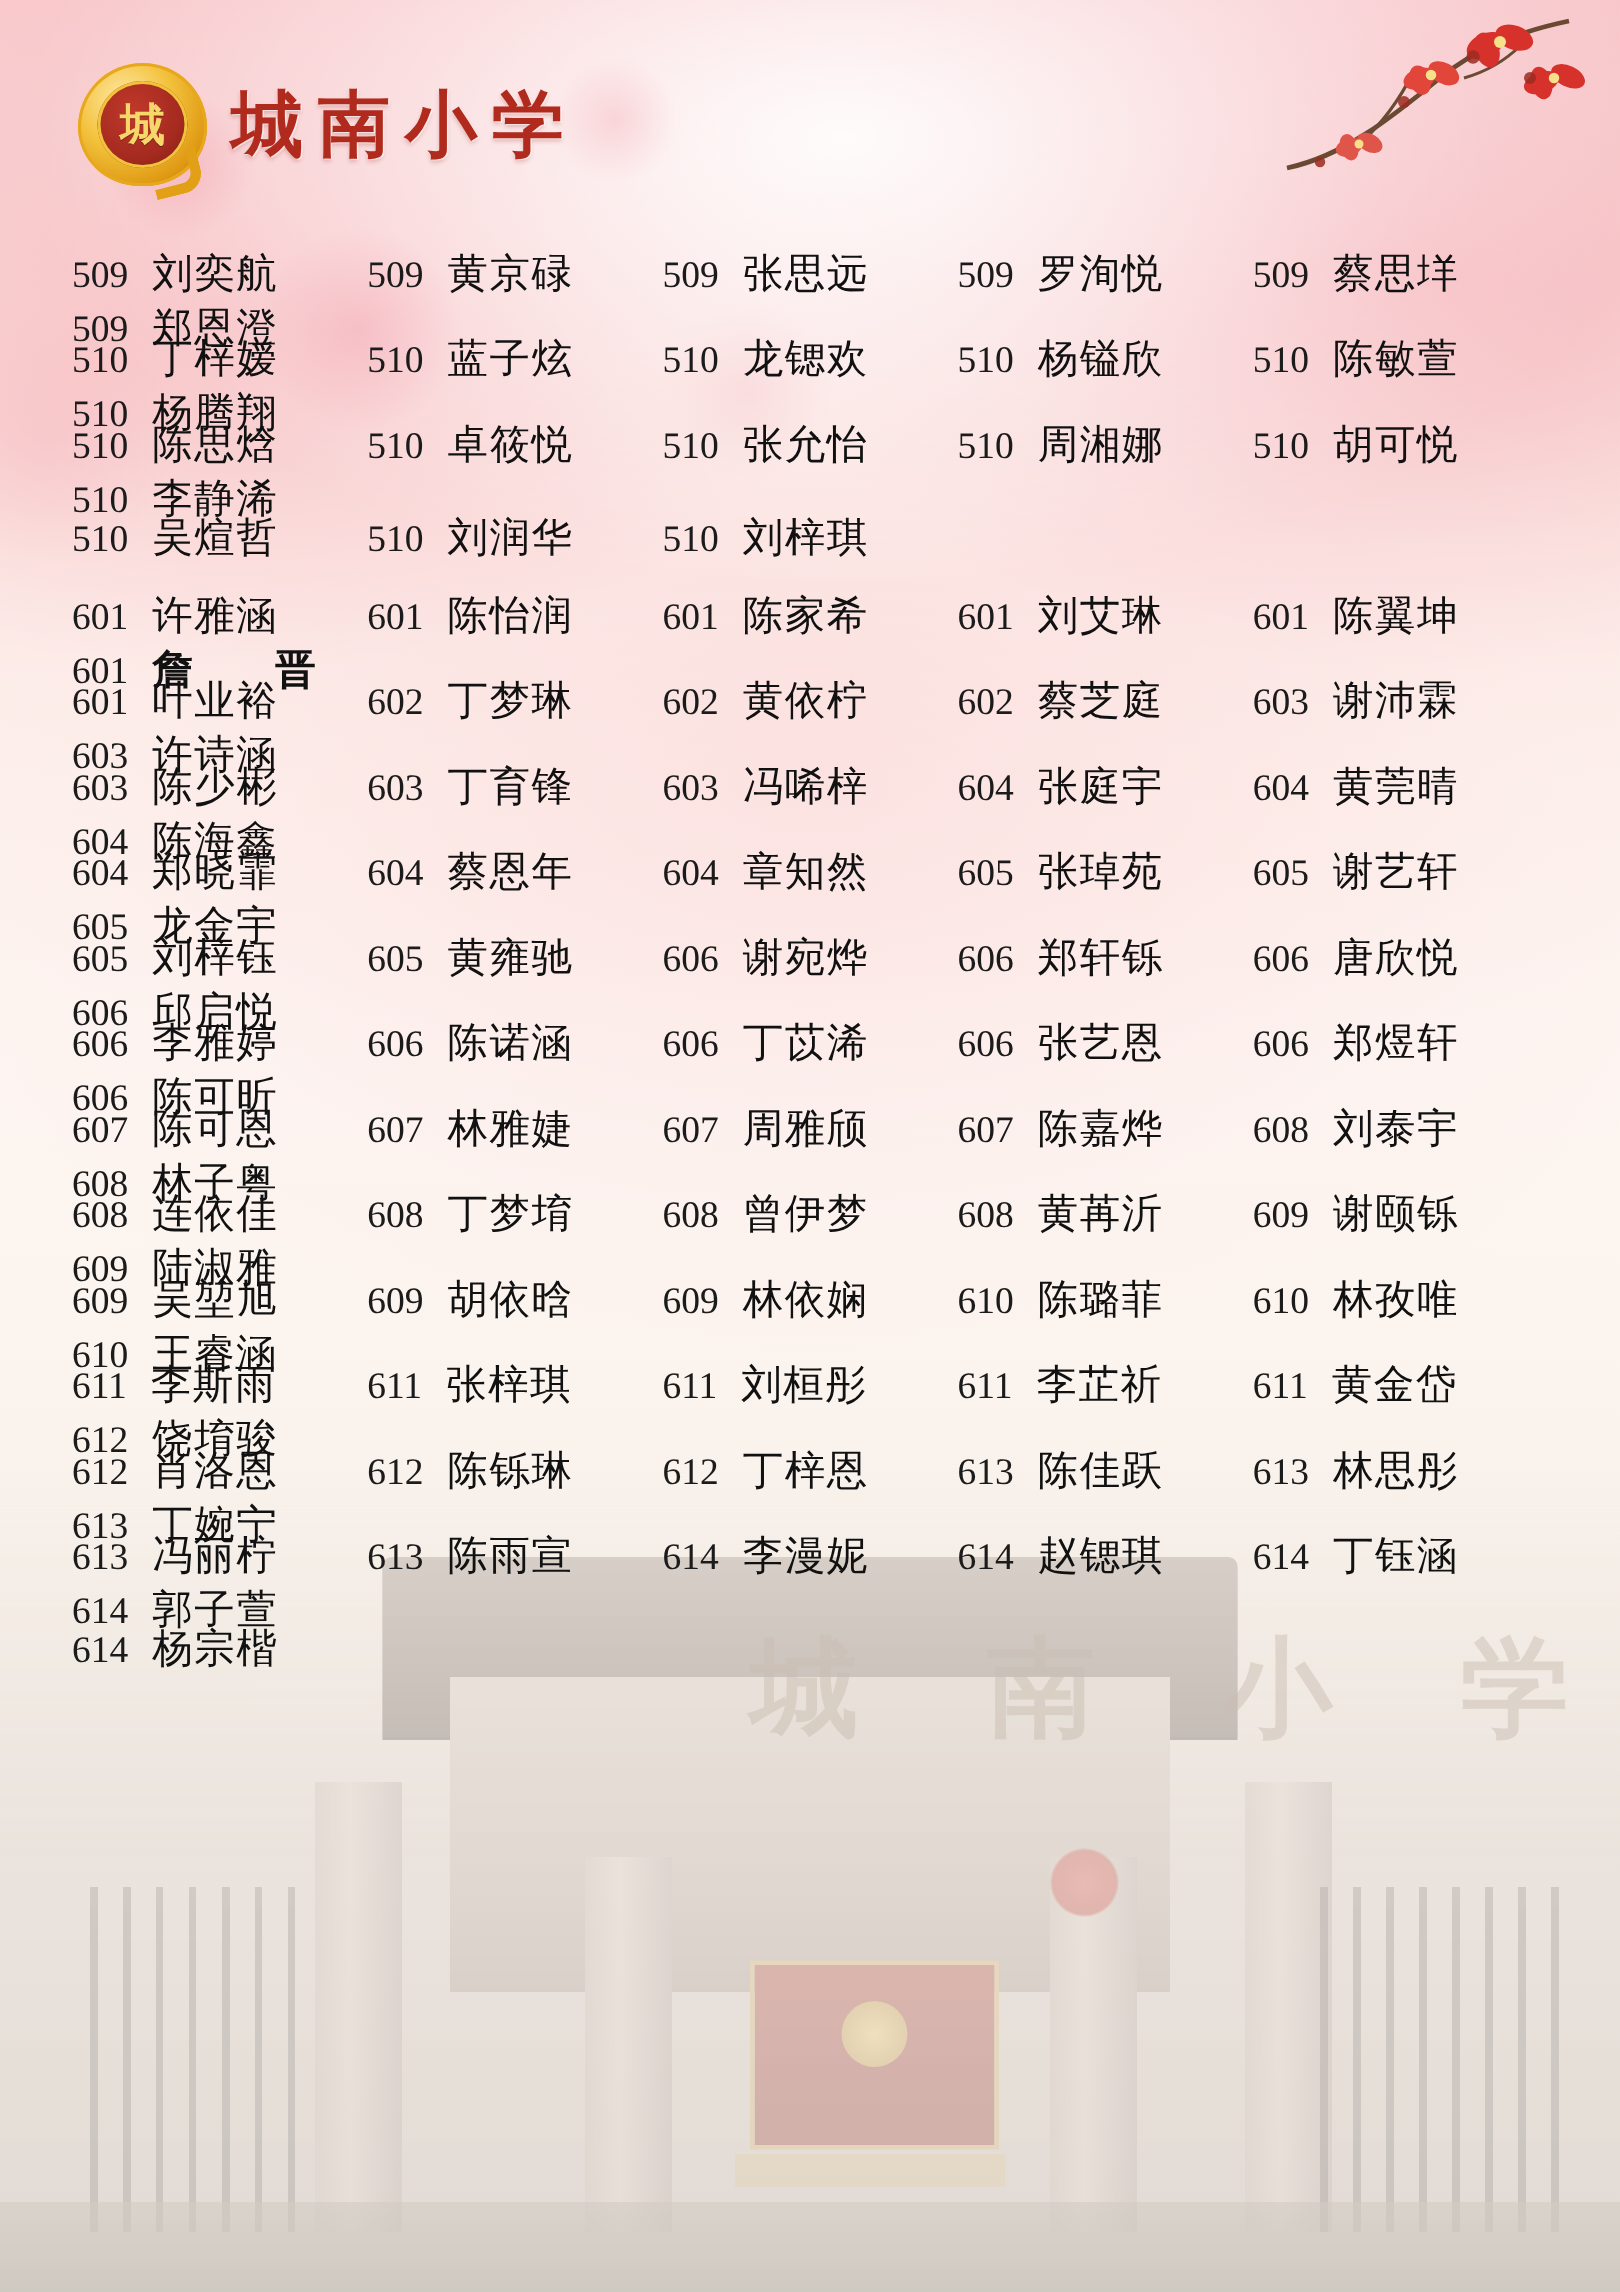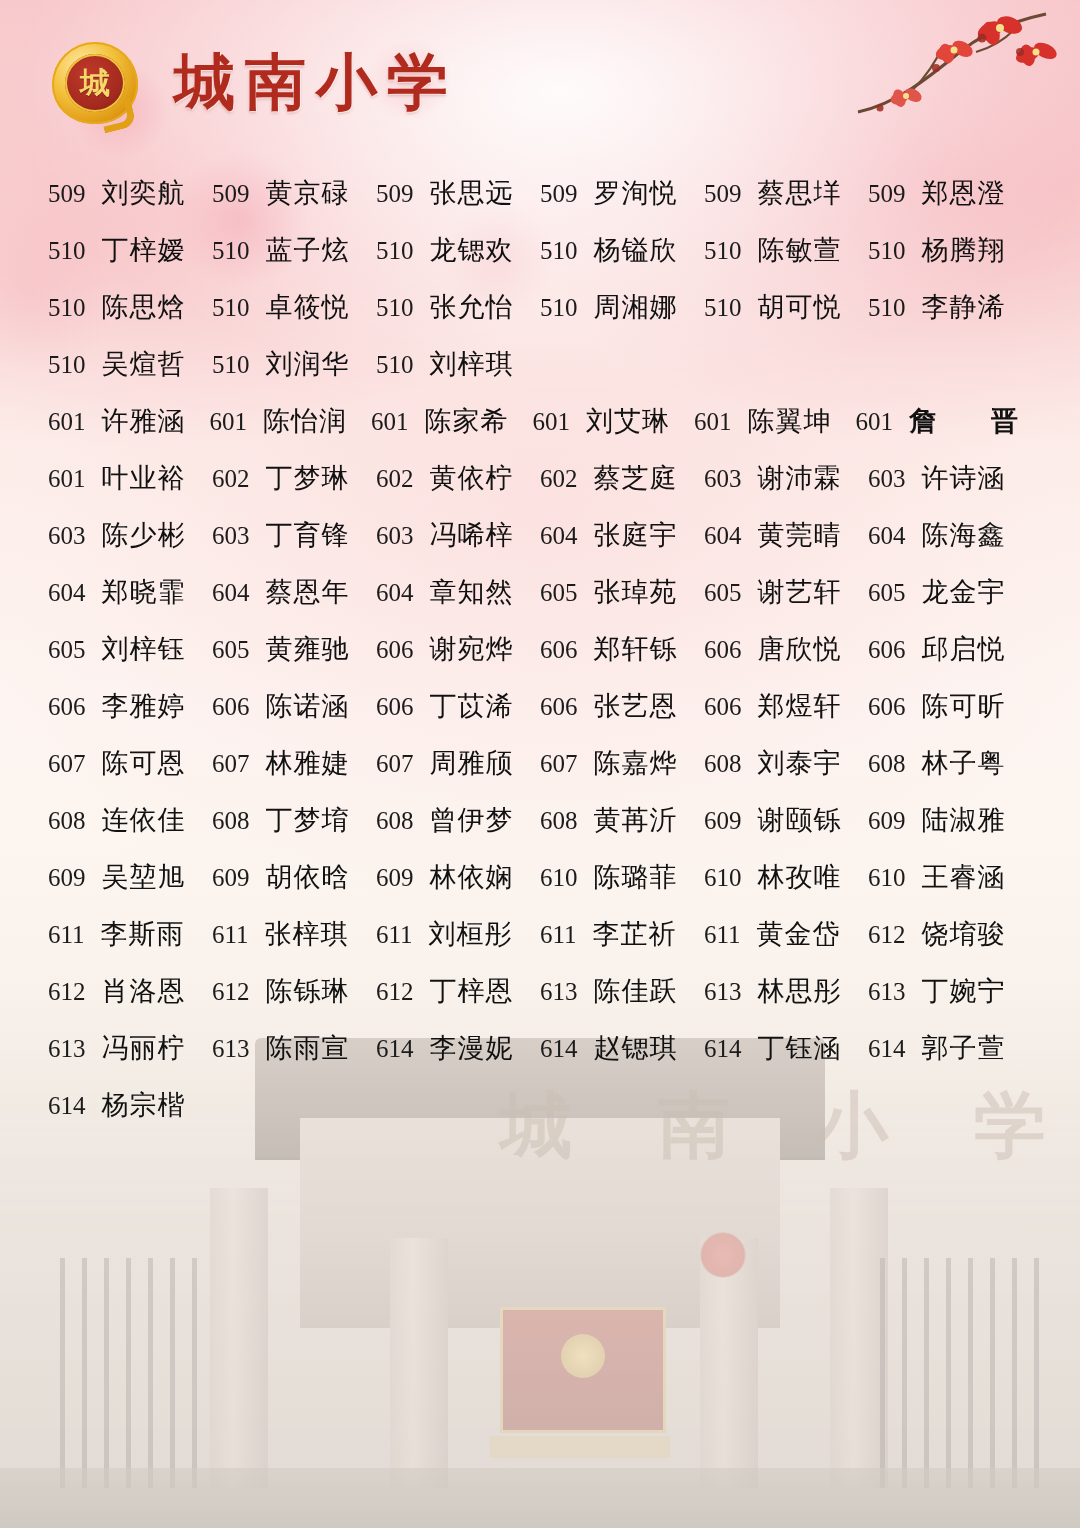--- a/index.html
+++ b/index.html
@@ -180,48 +180,47 @@
   .seal .tail {
     position: absolute;
     right: 4px; bottom: -6px;
     width: 26px; height: 22px;
     border-right: 7px solid #e2a017;
     border-bottom: 7px solid #e2a017;
     border-radius: 0 0 14px 0;
     transform: rotate(-14deg);
   }
   .school-name {
-    font-size: 61px;
+    font-size: 48px;
     font-weight: bold;
     letter-spacing: 10px;
     color: #b02a1d;
     font-family: "Liberation Serif", "DejaVu Serif", serif;
     text-shadow: 1px 1px 0 rgba(255,255,255,0.6), 0 2px 3px rgba(150,40,30,0.25);
-    margin-left: 20px;
   }
 
   
   .branch {
     position: absolute;
     right: 20px;
     top: 8px;
     width: 210px;
     height: 130px;
     pointer-events: none;
   }
 
   
   .roster {
     position: relative;
     margin: 14px 48px 0 48px;
     z-index: 3;
   }
   .row {
     display: grid;
-    grid-template-columns: repeat(6, 1fr);
+    grid-template-columns: repeat(5, 1fr);
     column-gap: 0;
     height: 57px;
     align-items: center;
   }
   .cell {
     display: flex;
     align-items: baseline;
     gap: 16px;
     white-space: nowrap;
   }

